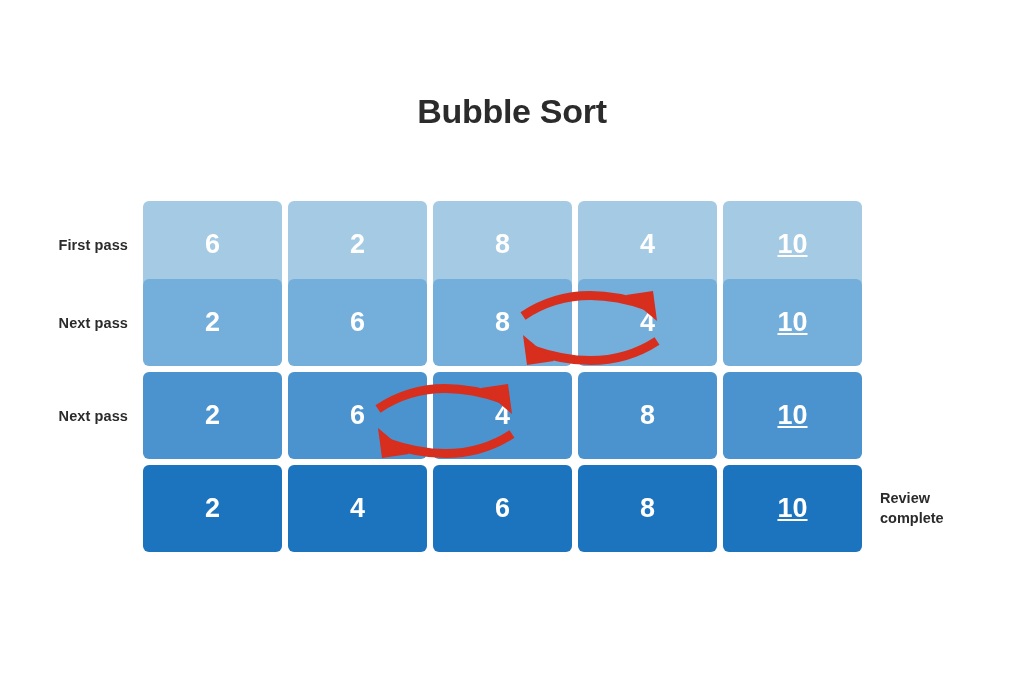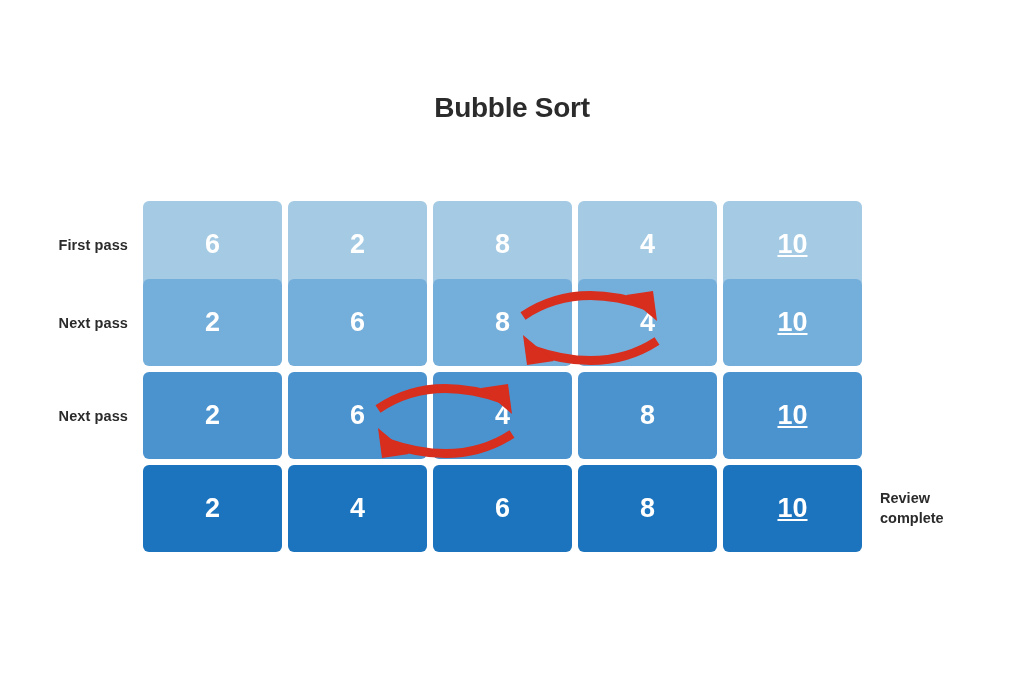--- a/index.html
+++ b/index.html
@@ -14,21 +14,21 @@
     overflow: hidden;
     position: relative;
   }
 
   #page-title {
     position: absolute;
     top: 92px;
     left: 0;
     width: 1024px;
     text-align: center;
-    font-size: 28px;
+    font-size: 34px;
     font-weight: bold;
     color: #2b2b2b;
     letter-spacing: -0.3px;
   }
 
   #diagram {
     position: absolute;
     top: 186px;
     left: 0;
     width: 1024px;

